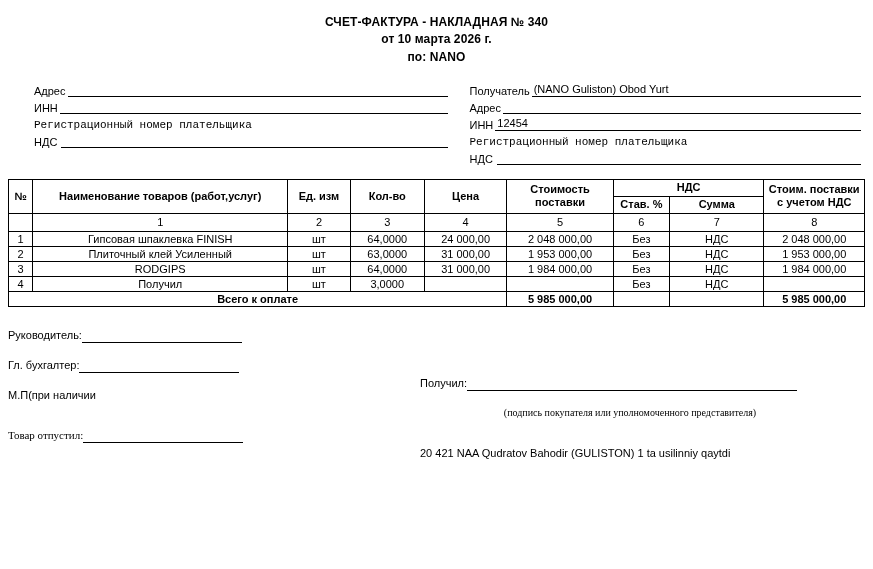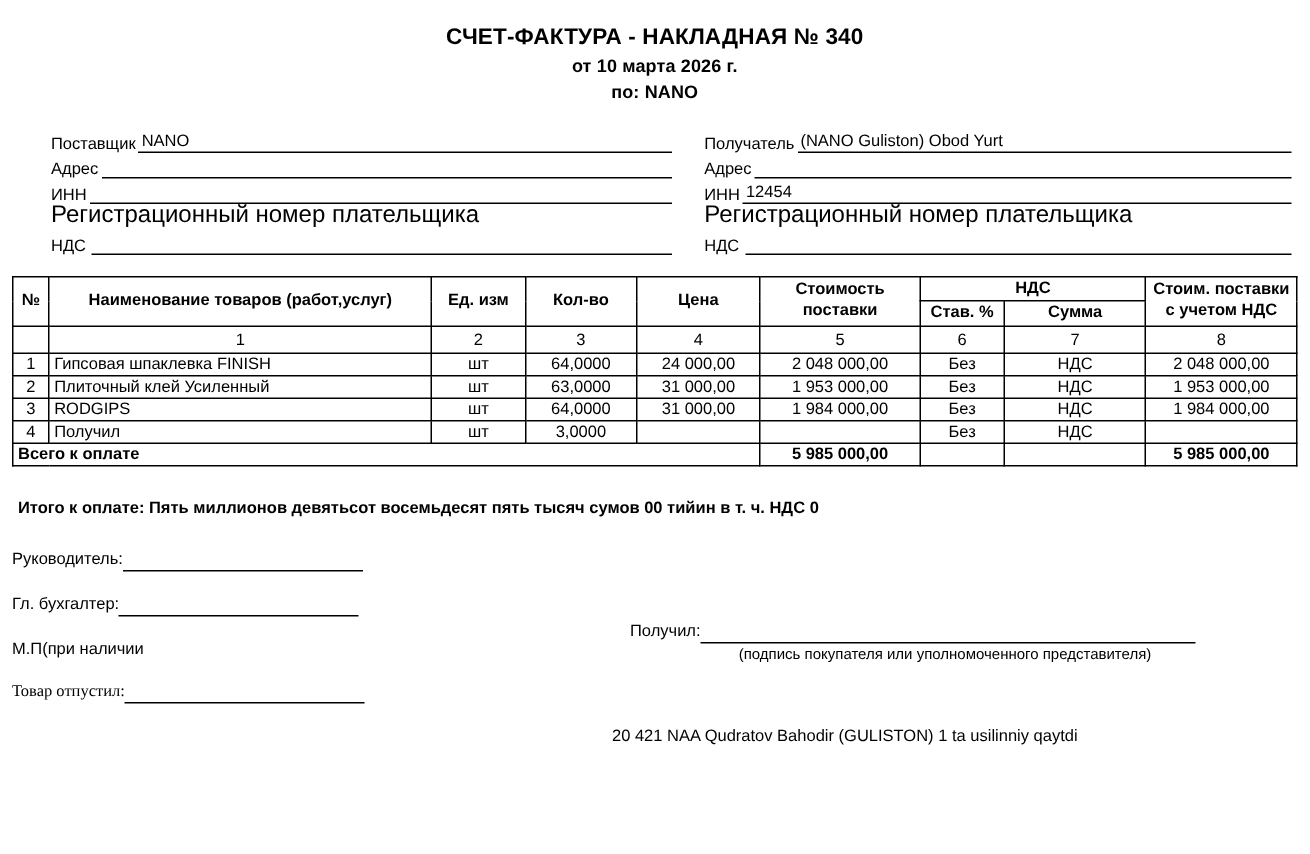--- a/index.html
+++ b/index.html
@@ -23,21 +23,21 @@
     padding: 0;
   }
   
   .title-block {
     text-align: center;
     margin-top: 14px;
     line-height: 1.45;
   }
   .title-line {
     font-weight: bold;
-    font-size: 15px;
+    font-size: 12px;
     letter-spacing: 0.1px;
   }
   .title-line.sub {
     font-size: 12px;
   }
   
   .parties {
     display: flex;
     margin: 14px 12px 0 34px;
     gap: 0px;
@@ -62,21 +62,22 @@
   .pvalue {
     flex: 1;
     border-bottom: 1px solid #000;
     font-size: 11px;
     padding-left: 2px;
     height: 14px;
     line-height: 14px;
     overflow: hidden;
   }
   .prow .full-label {
-    font-size: 16px;
+    font-size: 11px;
+    font-family: Liberation Mono, monospace;
   }
   .nds-label {
     font-size: 11px;
     padding-right: 4px;
   }
   
   table.inv {
     border-collapse: collapse;
     margin: 14px 0 0 8px;
     width: 857px;
@@ -93,21 +94,21 @@
     font-weight: bold;
     line-height: 1.25;
   }
   td.num {
     text-align: center;
   }
   td.numr {
     text-align: center;
   }
   td.name {
-    text-align: left;
+    text-align: center;
     padding-left: 4px;
   }
   tr.colnum td {
     text-align: center;
     height: 15px;
     font-size: 11px;
   }
   tr.total td {
     font-weight: bold;
   }
@@ -147,51 +148,48 @@
   .sig-line {
     border-bottom: 1px solid #000;
     height: 13px;
     width: 160px;
   }
   .sig-line.wide {
     width: 330px;
   }
   .plain {
     font-size: 11px;
-    margin-bottom: 16px;
+    margin-bottom: 28px;
   }
   .footer-note {
     font-size: 10px;
-    margin-top: 2px;
+    margin-top: 16px;
+    font-family: Liberation Serif, serif;
   }
   .bottom-right-note {
     position: absolute;
-    left: 408px;
+    left: 420px;
     top: 118px;
     font-size: 11px;
   }
 </style>
 </head>
 <body>
 
 <div class="page">
 
   <div class="title-block">
     <div class="title-line">СЧЕТ-ФАКТУРА - НАКЛАДНАЯ № 340</div>
     <div class="title-line sub">от 10 марта 2026 г.</div>
     <div class="title-line sub">по: NANO</div>
   </div>
 
   <div class="parties">
 
     <div class="party left">
-      <div class="prow">
-        <span class="plabel">Поставщик</span>
-        <span class="pvalue">NANO</span>
-      </div>
       <div class="prow">
         <span class="plabel">Адрес</span>
         <span class="pvalue"></span>
       </div>
       <div class="prow">
         <span class="plabel">ИНН</span>
         <span class="pvalue"></span>
       </div>
       <div class="prow">
         <span class="full-label">Регистрационный номер плательщика</span>
@@ -313,21 +311,20 @@
       <tr class="total">
         <td colspan="5" class="name">Всего к оплате</td>
         <td class="numr">5 985 000,00</td>
         <td class="num"></td>
         <td class="numr"></td>
         <td class="numr">5 985 000,00</td>
       </tr>
     </tbody>
   </table>
 
-  <div class="total-text">Итого к оплате: Пять миллионов девятьсот восемьдесят пять тысяч сумов 00 тийин  в т. ч. НДС 0</div>
 
   <div class="sig-area">
 
     <div class="sig-left">
       <div class="sig-row">
         <span class="sig-label">Руководитель:</span>
         <span class="sig-line"></span>
       </div>
       <div class="sig-row">
         <span class="sig-label">Гл. бухгалтер:</span>

